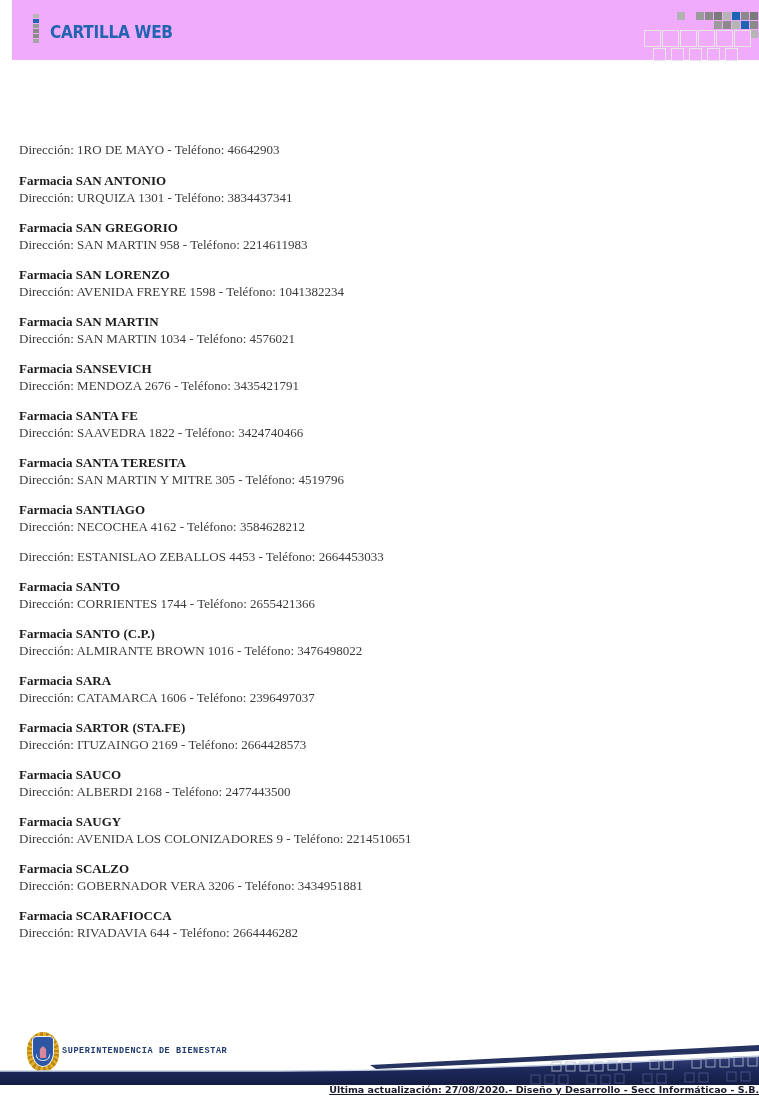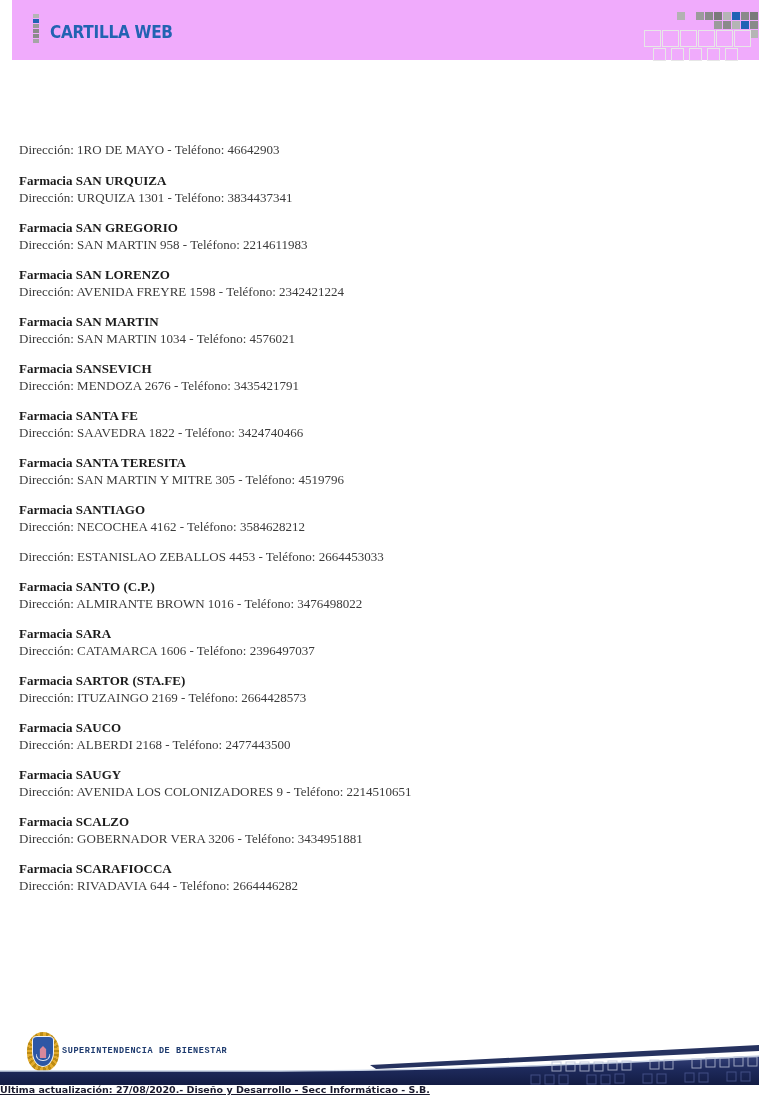--- a/index.html
+++ b/index.html
@@ -53,21 +53,21 @@
     border-radius:0 0 14px 14px;box-sizing:border-box;
   }
   .org-name{
     position:absolute;left:62px;top:18px;
     font-family:"Liberation Mono","DejaVu Sans Mono",monospace;
     font-weight:bold;font-size:8.5px;letter-spacing:0.6px;color:#1d3a6e;
     white-space:nowrap;
   }
   .wave{position:absolute;left:0;top:10px;width:759px;height:50px;}
   .bottom-note{
-    position:absolute;left:0;top:56px;width:759px;text-align:left;
+    position:absolute;left:0;top:56px;width:759px;text-align:right;
     font-size:9.5px;font-weight:bold;text-decoration:underline;color:#1a1a2e;
     white-space:nowrap;
   }
 </style>
 <title>CARTILLA WEB</title></head>
 <body>
 
 <div class="header">
   <div class="brand-col">
       <div class="sq" style="top: 0px; background: rgb(181, 181, 181);"></div>
@@ -109,32 +109,32 @@
       <div class="ol" style="left: 58px; top: 48px; width: 11px; height: 11px;"></div>
       <div class="ol" style="left: 76px; top: 48px; width: 11px; height: 11px;"></div>
       <div class="ol" style="left: 94px; top: 48px; width: 11px; height: 11px;"></div>
     </div>
 </div>
 
 <div class="content">
   <div class="orphan-line">Dirección: 1RO DE MAYO - Teléfono: 46642903</div>
 
   <div class="entry">
-    <div class="entry-name">Farmacia SAN URQUIZA</div>
+    <div class="entry-name">Farmacia SAN ANTONIO</div>
     <div class="entry-detail">Dirección: URQUIZA 1301 - Teléfono: 3834437341</div>
   </div>
 
   <div class="entry">
     <div class="entry-name">Farmacia SAN GREGORIO</div>
     <div class="entry-detail">Dirección: SAN MARTIN 958 - Teléfono: 2214611983</div>
   </div>
 
   <div class="entry">
     <div class="entry-name">Farmacia SAN LORENZO</div>
-    <div class="entry-detail">Dirección: AVENIDA FREYRE 1598 - Teléfono: 2342421224</div>
+    <div class="entry-detail">Dirección: AVENIDA FREYRE 1598 - Teléfono: 1041382234</div>
   </div>
 
   <div class="entry">
     <div class="entry-name">Farmacia SAN MARTIN</div>
     <div class="entry-detail">Dirección: SAN MARTIN 1034 - Teléfono: 4576021</div>
   </div>
 
 
   <div class="entry">
     <div class="entry-name">Farmacia SANSEVICH</div>
@@ -153,20 +153,24 @@
 
   <div class="entry">
     <div class="entry-name">Farmacia SANTIAGO</div>
     <div class="entry-detail">Dirección: NECOCHEA 4162 - Teléfono: 3584628212</div>
   </div>
 
   <div class="entry">
     <div class="entry-detail">Dirección: ESTANISLAO ZEBALLOS 4453 - Teléfono: 2664453033</div>
   </div>
 
+  <div class="entry">
+    <div class="entry-name">Farmacia SANTO</div>
+    <div class="entry-detail">Dirección: CORRIENTES 1744 - Teléfono: 2655421366</div>
+  </div>
 
   <div class="entry">
     <div class="entry-name">Farmacia SANTO (C.P.)</div>
     <div class="entry-detail">Dirección: ALMIRANTE BROWN 1016 - Teléfono: 3476498022</div>
   </div>
 
   <div class="entry">
     <div class="entry-name">Farmacia SARA</div>
     <div class="entry-detail">Dirección: CATAMARCA 1606 - Teléfono: 2396497037</div>
   </div>

